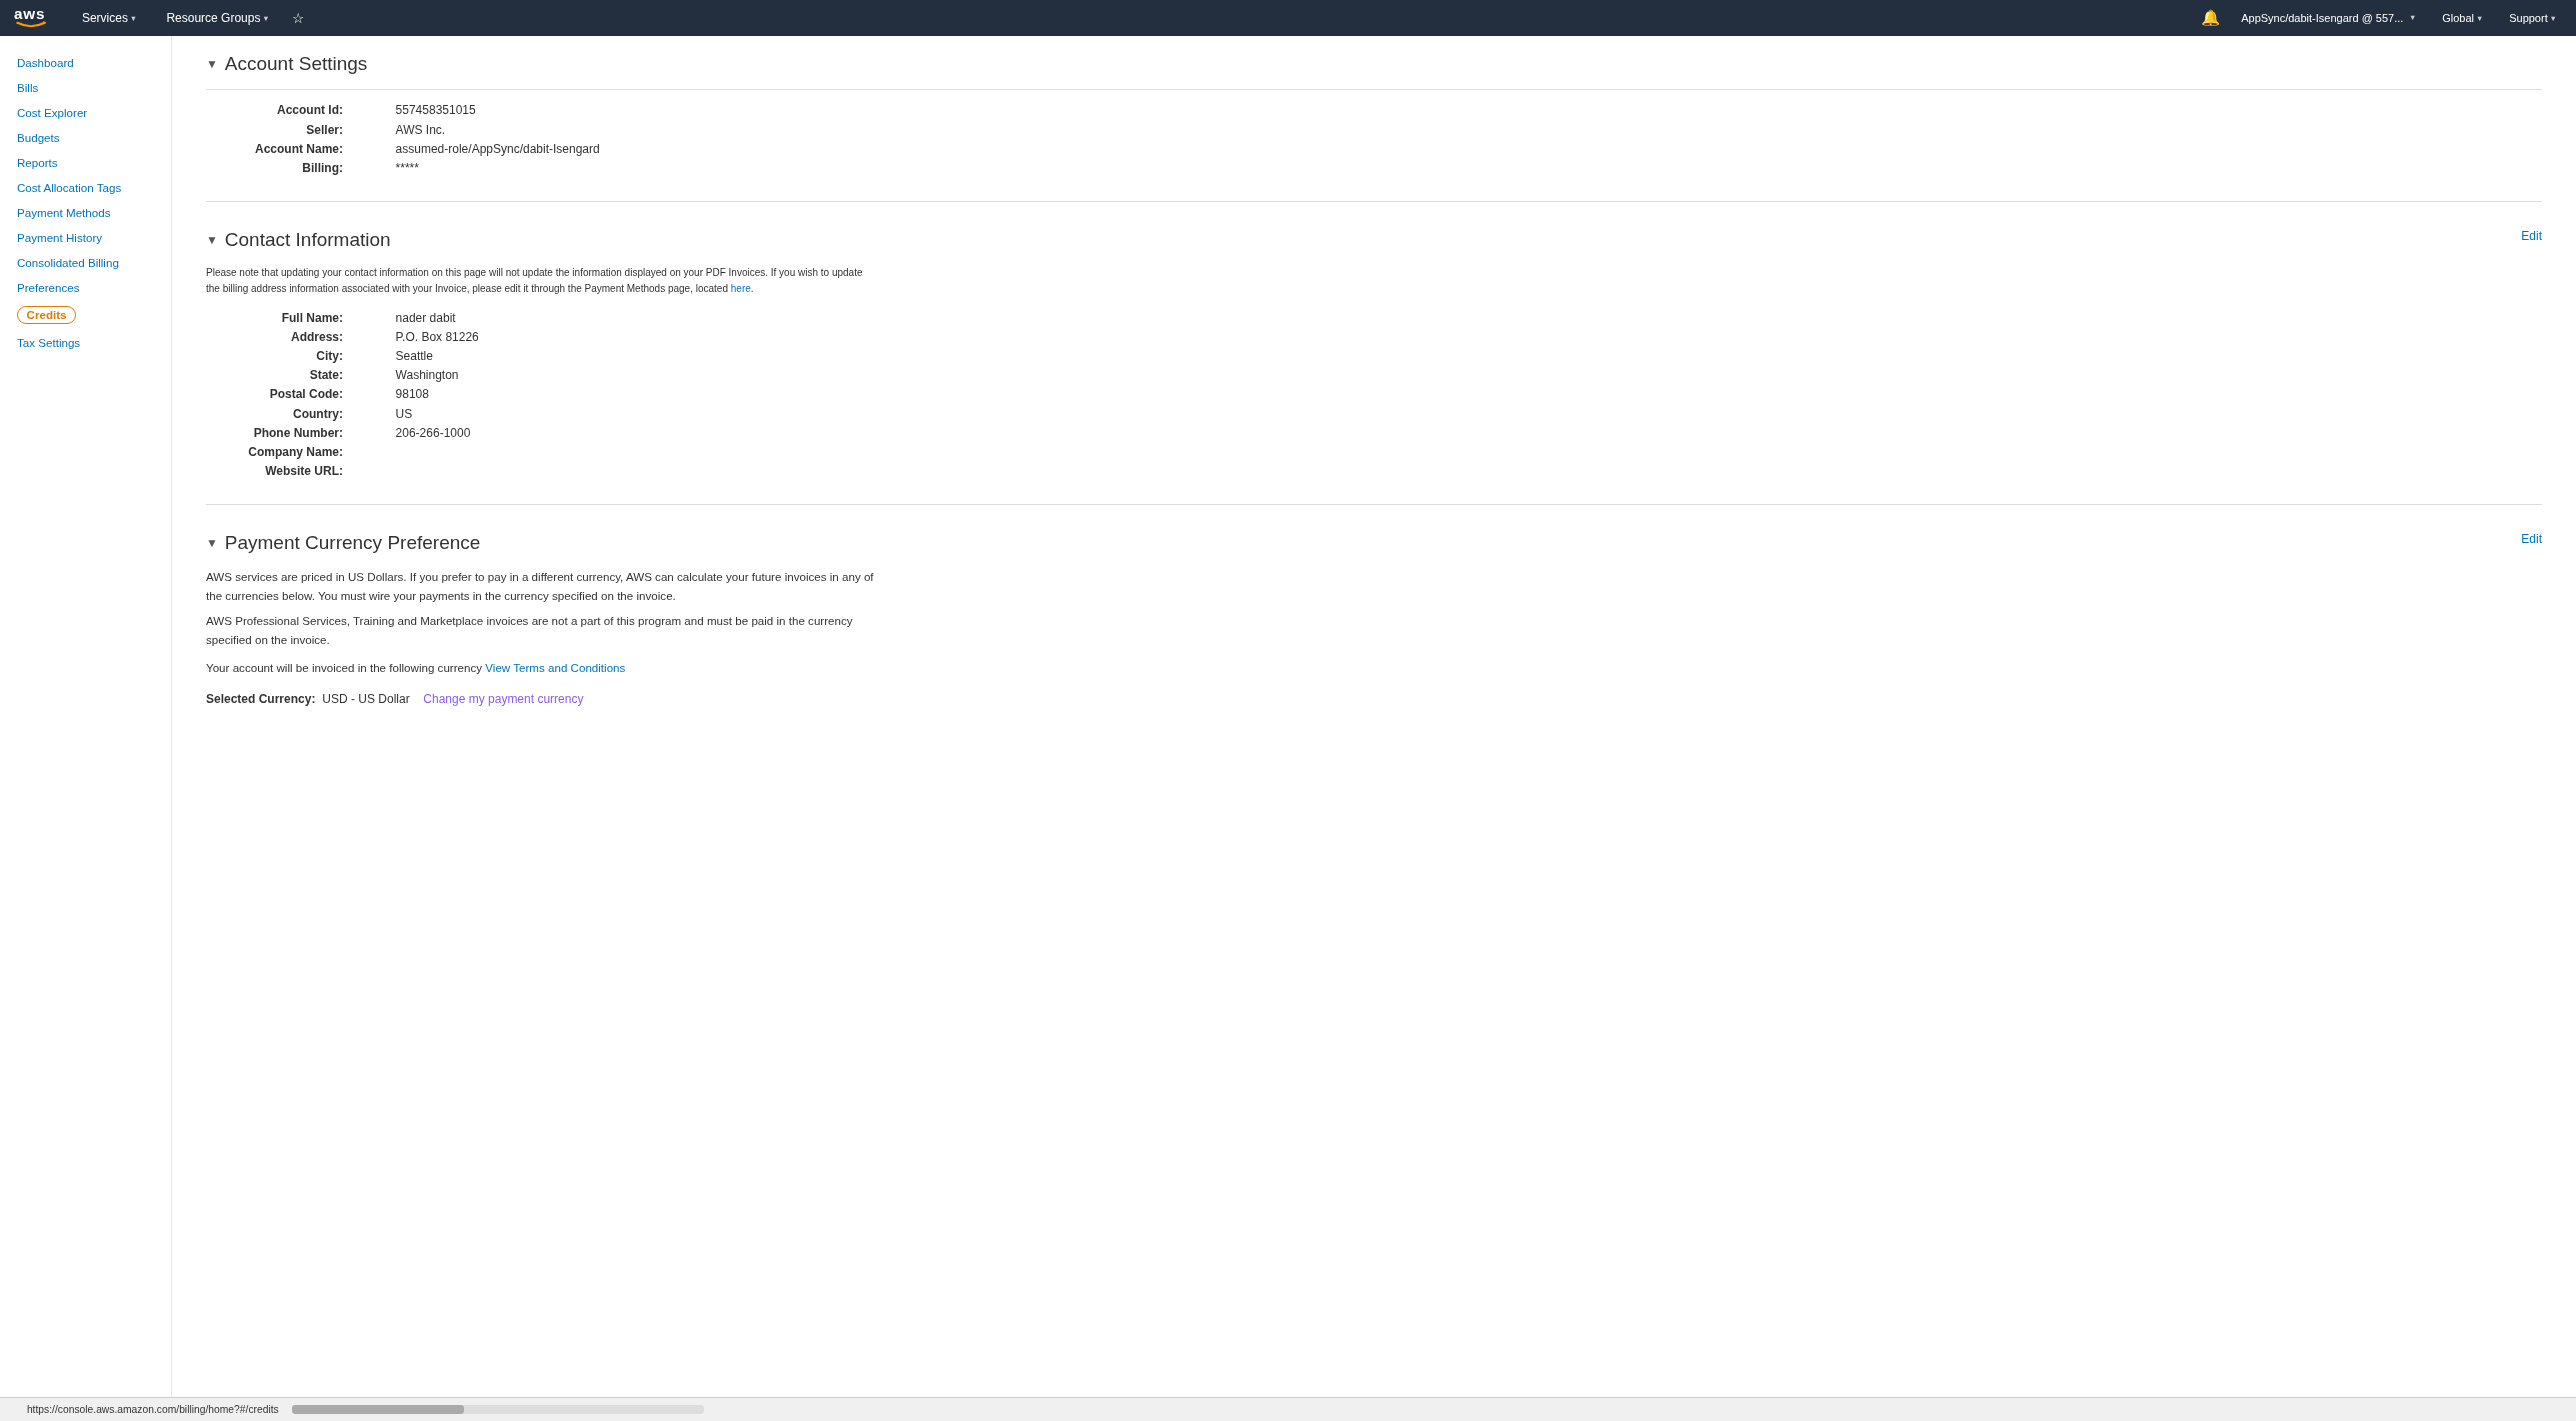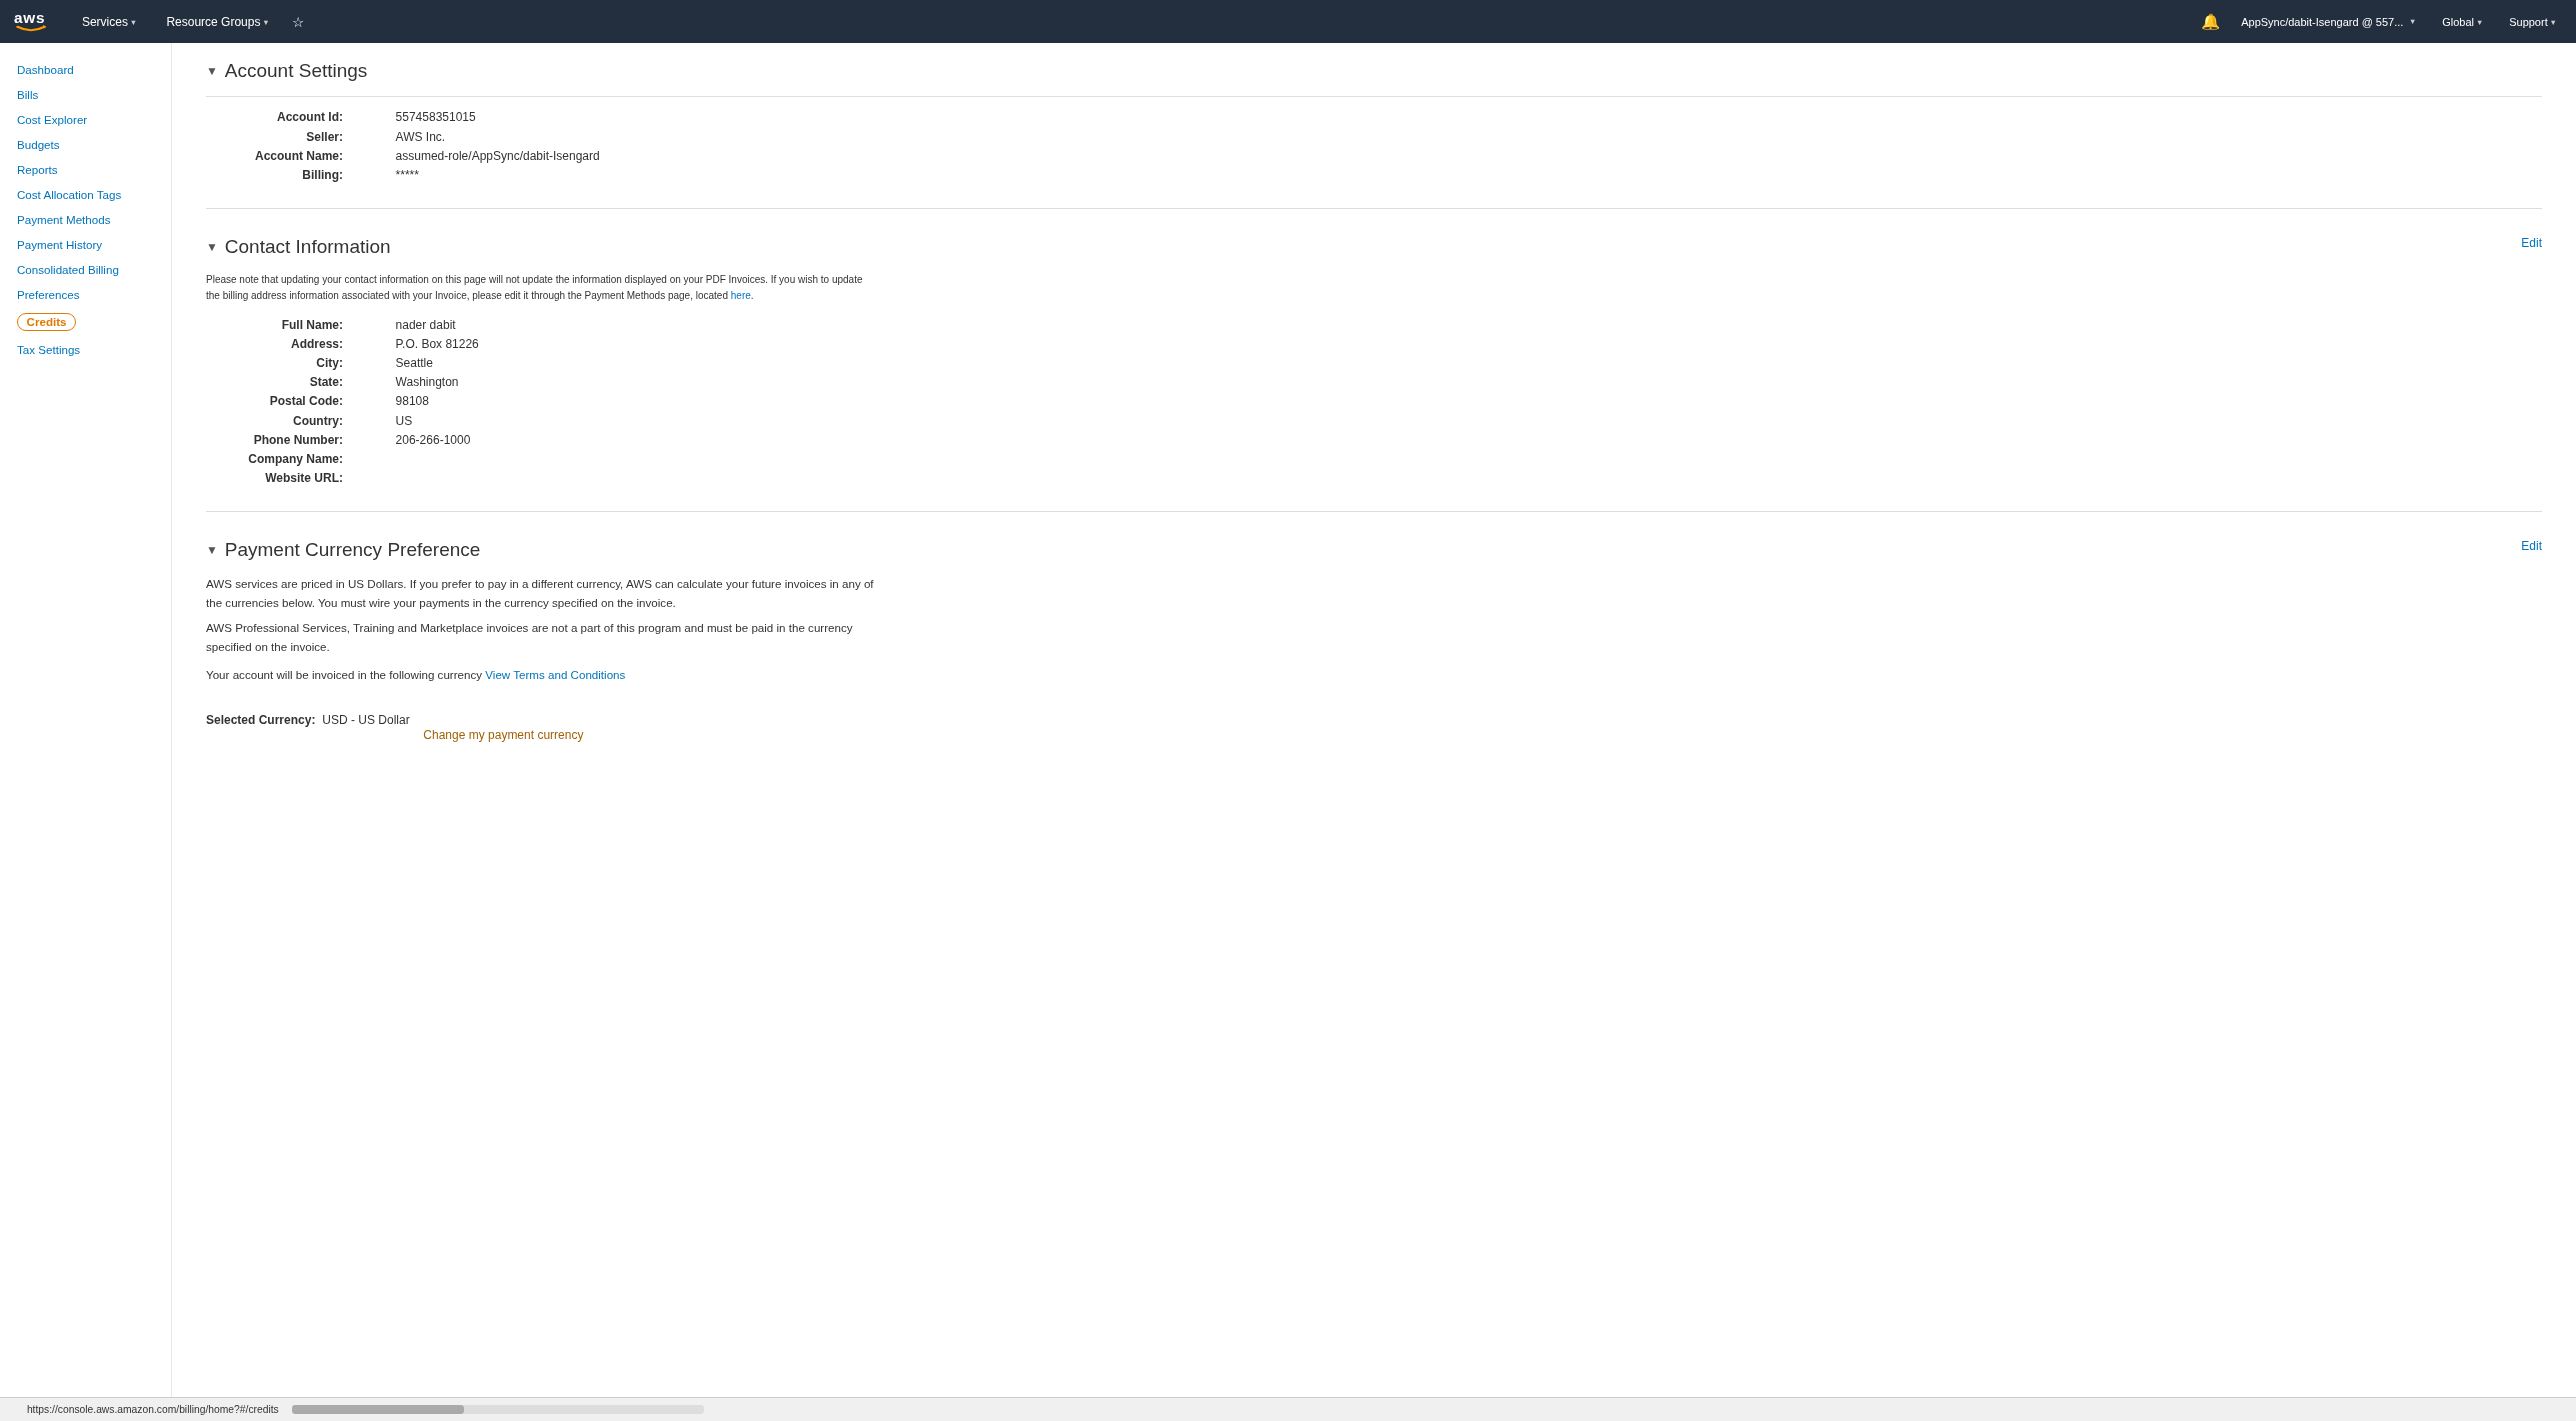--- a/index.html
+++ b/index.html
@@ -1,21 +1,21 @@
 <!DOCTYPE html>
 <html style="font-size:13.7px"><head>
   <meta charset="utf-8">
   <style>
     * { box-sizing: border-box; margin: 0; padding: 0; }
     body { font-family: 'Amazon Ember', Arial, sans-serif; font-size: 12px; background: #fff; color: #333; }
 
     
     .topnav {
       background: #232f3e;
-      height: 43px;
+      height: 36px;
       display: flex;
       align-items: center;
       padding: 0 13.7px;
       gap: 17px;
       position: relative;
       z-index: 100;
     }
     .aws-logo-text {
       color: #fff;
       font-weight: bold;
@@ -176,25 +176,24 @@
     .currency-label {
       font-weight: bold;
       margin-right: 6.9px;
       font-size: 12px;
     }
     .currency-value {
       font-size: 12px;
       margin-right: 13.7px;
     }
     .change-currency-link {
-      color: #a16207;
+      color: #8b5cf6;
       cursor: pointer;
       font-size: 12px;
       text-decoration: none;
-      margin-top: 29px;
     }
 
     
     .statusbar {
       position: fixed;
       bottom: 0;
       left: 0;
       right: 0;
       background: #f0f0f0;
       border-top: 0.9px solid #ccc;

